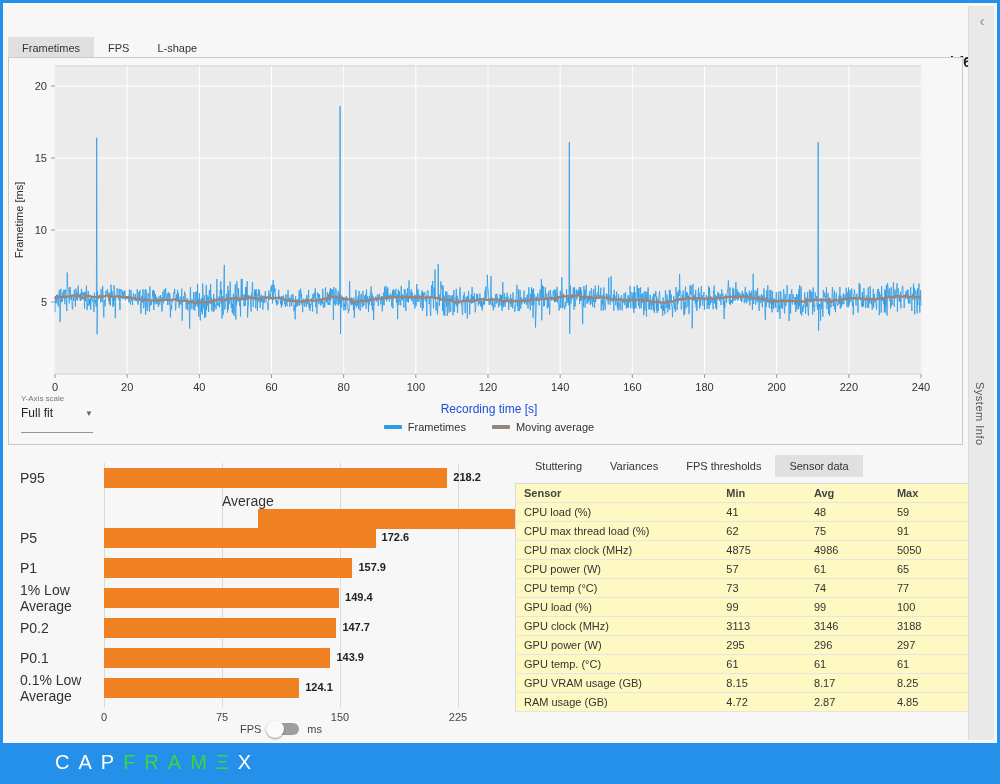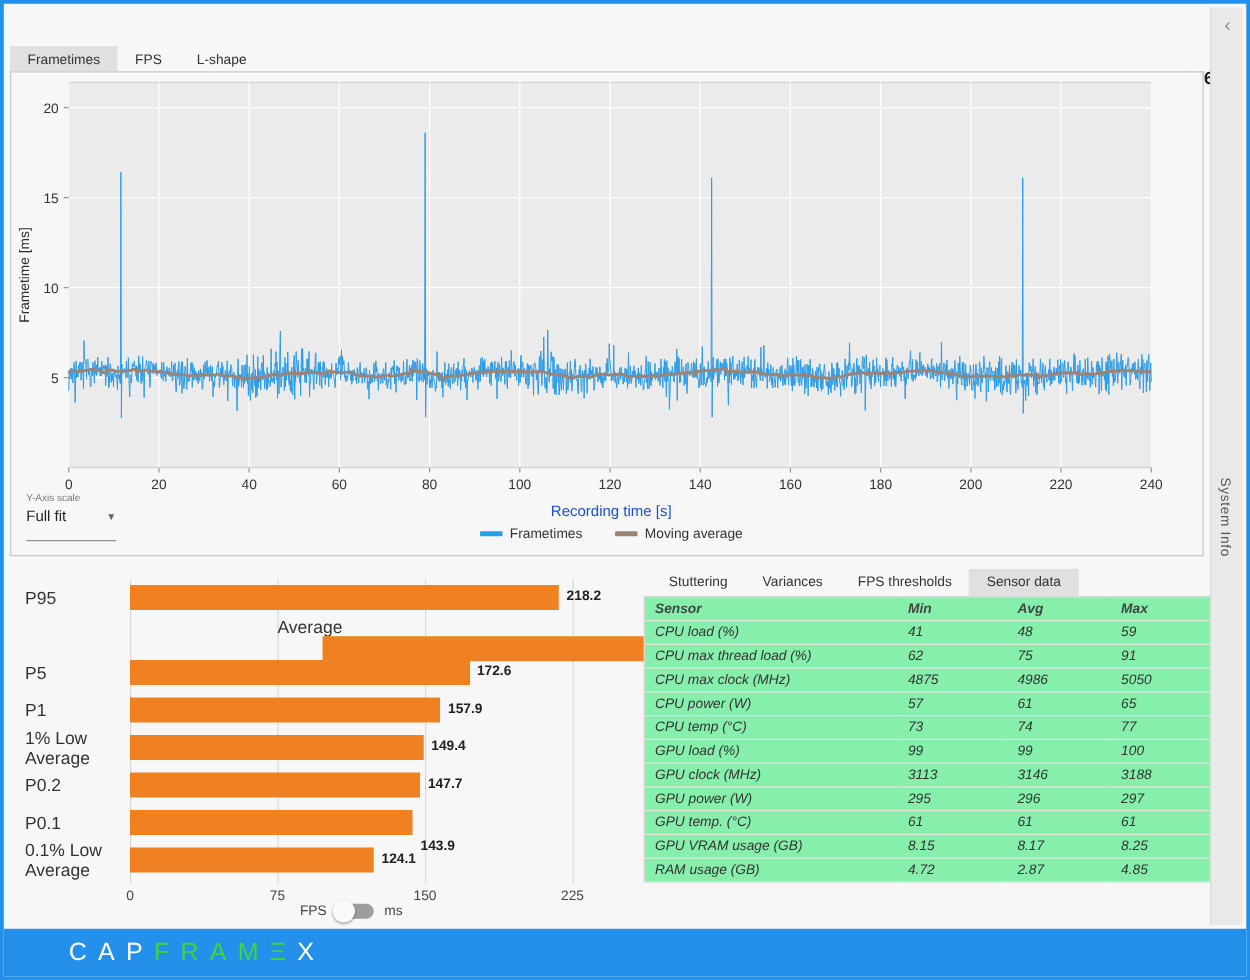--- a/index.html
+++ b/index.html
@@ -42,21 +42,21 @@
   .bar-val { position:absolute; top:3px; font-size:11px; font-weight:bold; color:#222; white-space:nowrap; }
   .bar-xticks { position:relative; height:14px; margin-top:4px; }
   .bar-xticks span { position:absolute; transform:translateX(-50%); font-size:11px; color:#444; }
   .toggle-row { position:absolute; left:96px; top:268px; width:354px; display:flex; justify-content:center; align-items:center; gap:8px; font-size:11px; color:#444; }
   .switch { position:relative; width:30px; height:12px; background:#9e9e9e; border-radius:7px; cursor:pointer; }
   .switch .knob { position:absolute; left:-3px; top:-3px; width:18px; height:18px; background:#fafafa; border-radius:50%; box-shadow:0 1px 2px rgba(0,0,0,.4); }
 
   
   .right-panel { position:absolute; left:512px; top:452px; width:462px; height:288px; }
   .sub-tabs { position:relative; display:flex; margin-left:6px; }
-  .stats-table { width:100%; border:1px solid #d9d9d9; border-collapse:collapse; margin-top:0; background:#86efac;font-style:italic; }
+  .stats-table { width:100%; border:1px solid #d9d9d9; border-collapse:collapse; margin-top:6px; background:#fef9c3; }
   .stats-table th, .stats-table td { font-size:11px; text-align:left; padding:3px 8px; border-bottom:1px solid #e4e4e4; height:16px; }
   .stats-table th { color:#444; font-weight:bold; }
   .stats-table td { color:#333; font-weight:normal; }
   .col-sensor { width:44%; } .col-min { width:19%; } .col-avg { width:18%; } .col-max { width:19%; }
 
   
   .footer { position:absolute; left:0; right:0; bottom:0; height:38px; background:#2590E9; display:flex; align-items:center; }
   .logo { margin-left:52px; font-size:20px; letter-spacing:9px; color:#fff; font-weight:400; }
   .logo .grn { color:#3CD63C; }
 </style>
@@ -196,21 +196,21 @@
           <div class="blabel">P0.2</div>
           <div class="bar-track">
             <div class="bar-fill" style="width: 232.381px; background: rgb(240, 129, 34);"></div>
             <span class="bar-val" style="left: 238.381px;">147.7</span>
           </div>
         </div>
         <div class="bar-row" style="top: 180px;">
           <div class="blabel">P0.1</div>
           <div class="bar-track">
             <div class="bar-fill" style="width: 226.403px; background: rgb(240, 129, 34);"></div>
-            <span class="bar-val" style="left: 232.403px; margin-top: 20px;">143.9</span>
+            <span class="bar-val" style="left: 232.403px;">143.9</span>
           </div>
         </div>
         <div class="bar-row" style="top: 210px;">
           <div class="blabel">0.1% Low Average</div>
           <div class="bar-track">
             <div class="bar-fill" style="width: 195.251px; background: rgb(240, 129, 34);"></div>
             <span class="bar-val" style="left: 201.251px;">124.1</span>
           </div>
         </div>
       </div>

